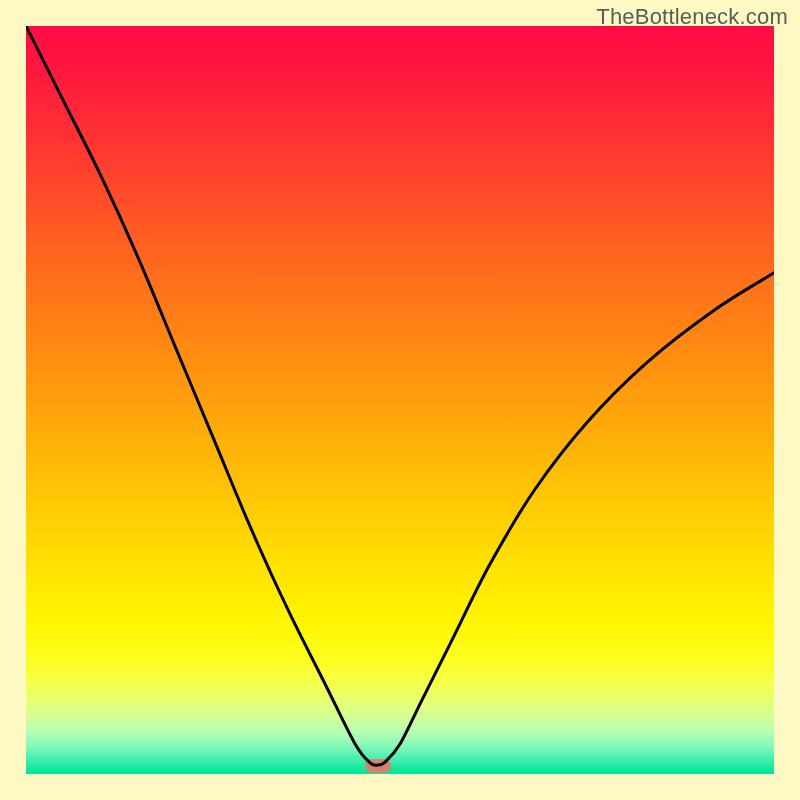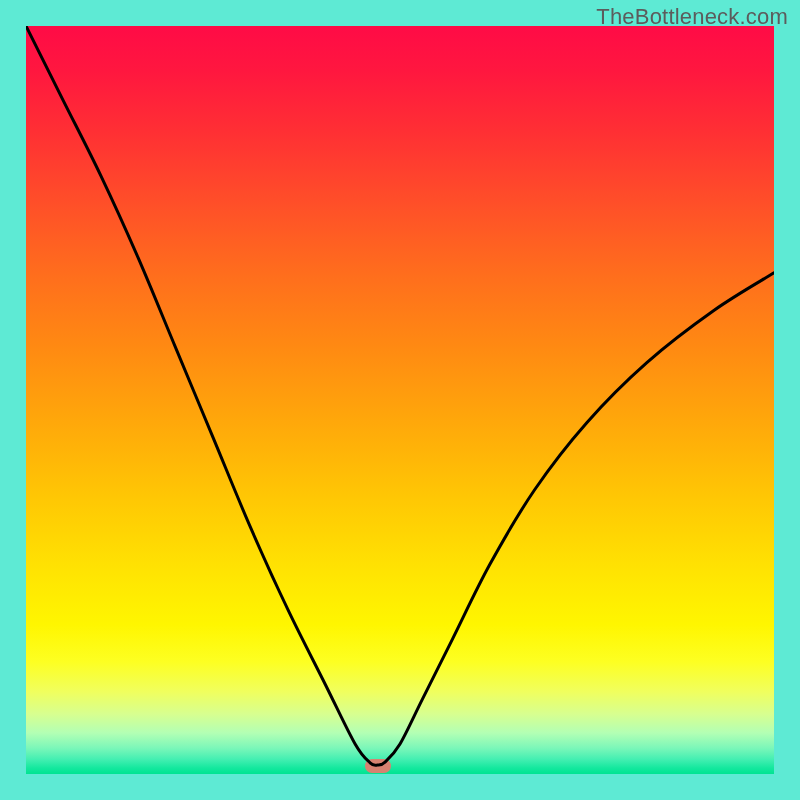--- a/index.html
+++ b/index.html
@@ -8,21 +8,21 @@
     width: 800px;
     height: 800px;
     background: #000;
     font-family: Arial, Helvetica, sans-serif;
     overflow: hidden;
   }
   .frame {
     position: relative;
     width: 800px;
     height: 800px;
-    background: #5eead4;
+    background: #fef9c3;
   }
   .watermark {
     position: absolute;
     top: 4px;
     right: 12px;
     color: #5c5c5c;
     font-size: 22px;
     font-weight: 500;
     letter-spacing: 0.2px;
     z-index: 40;

